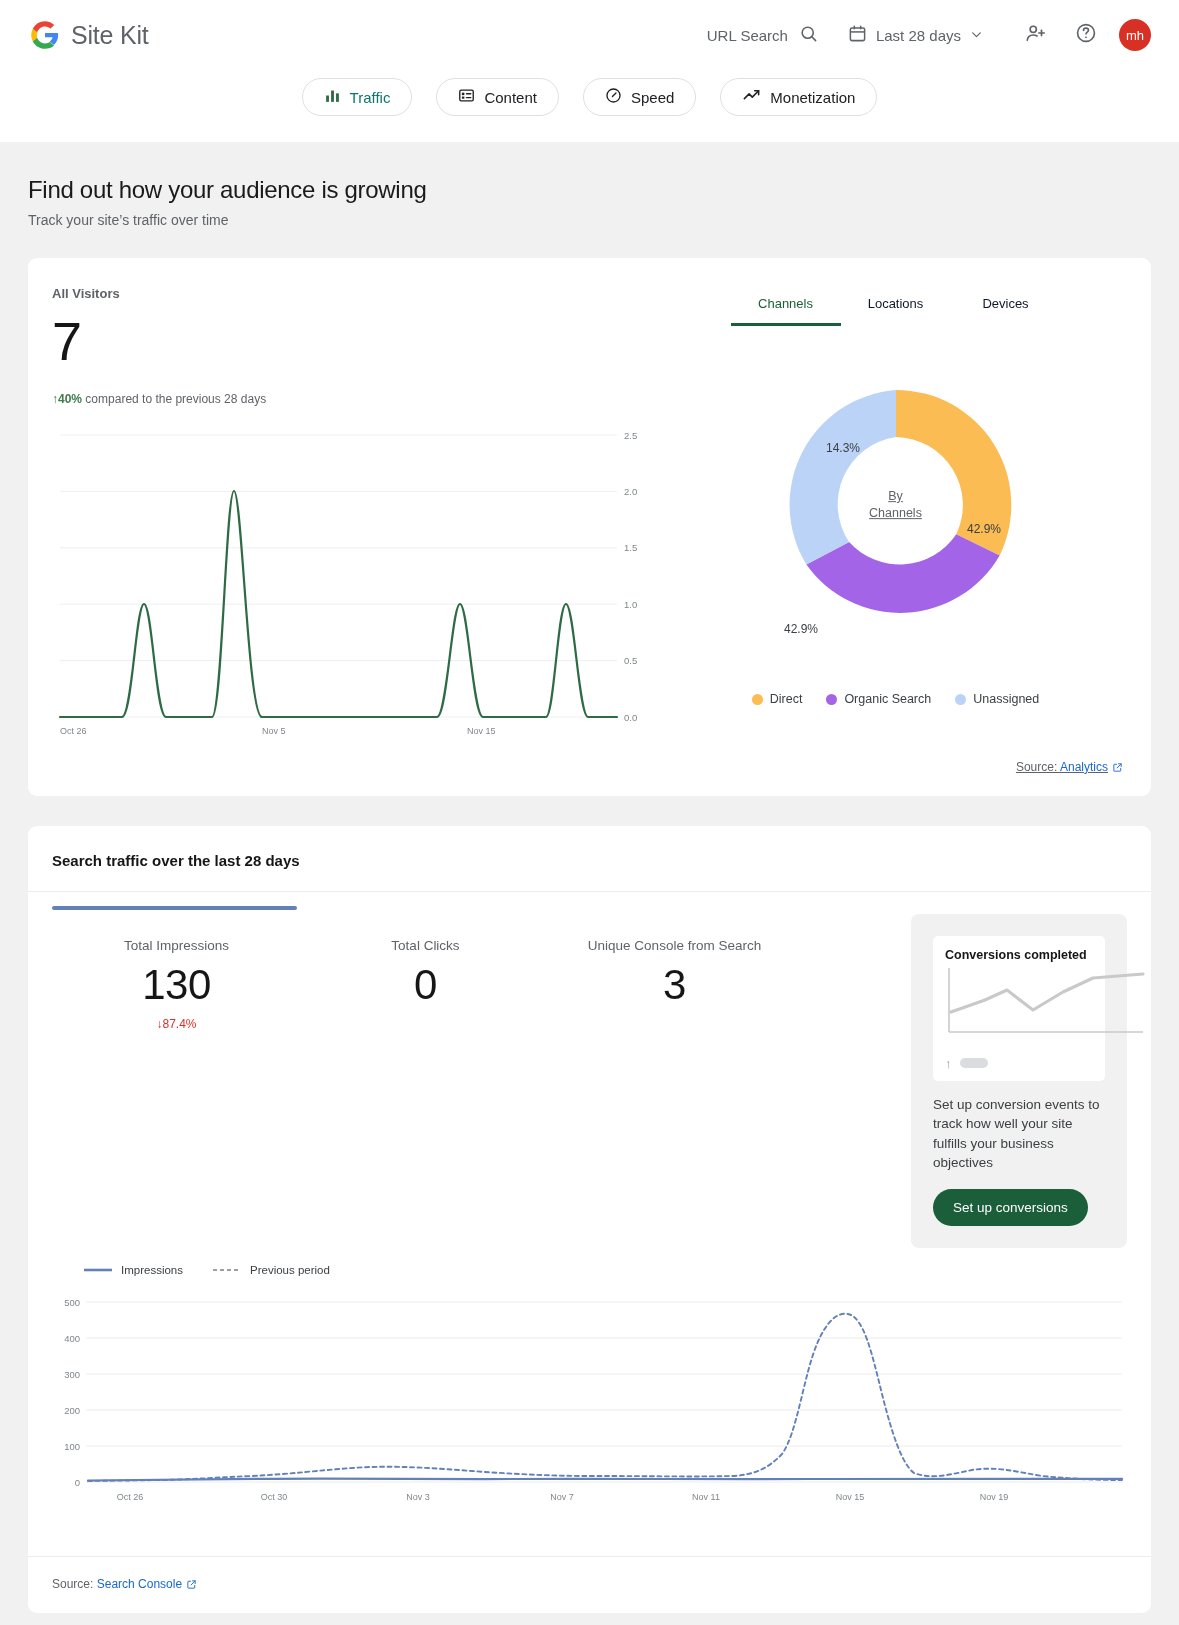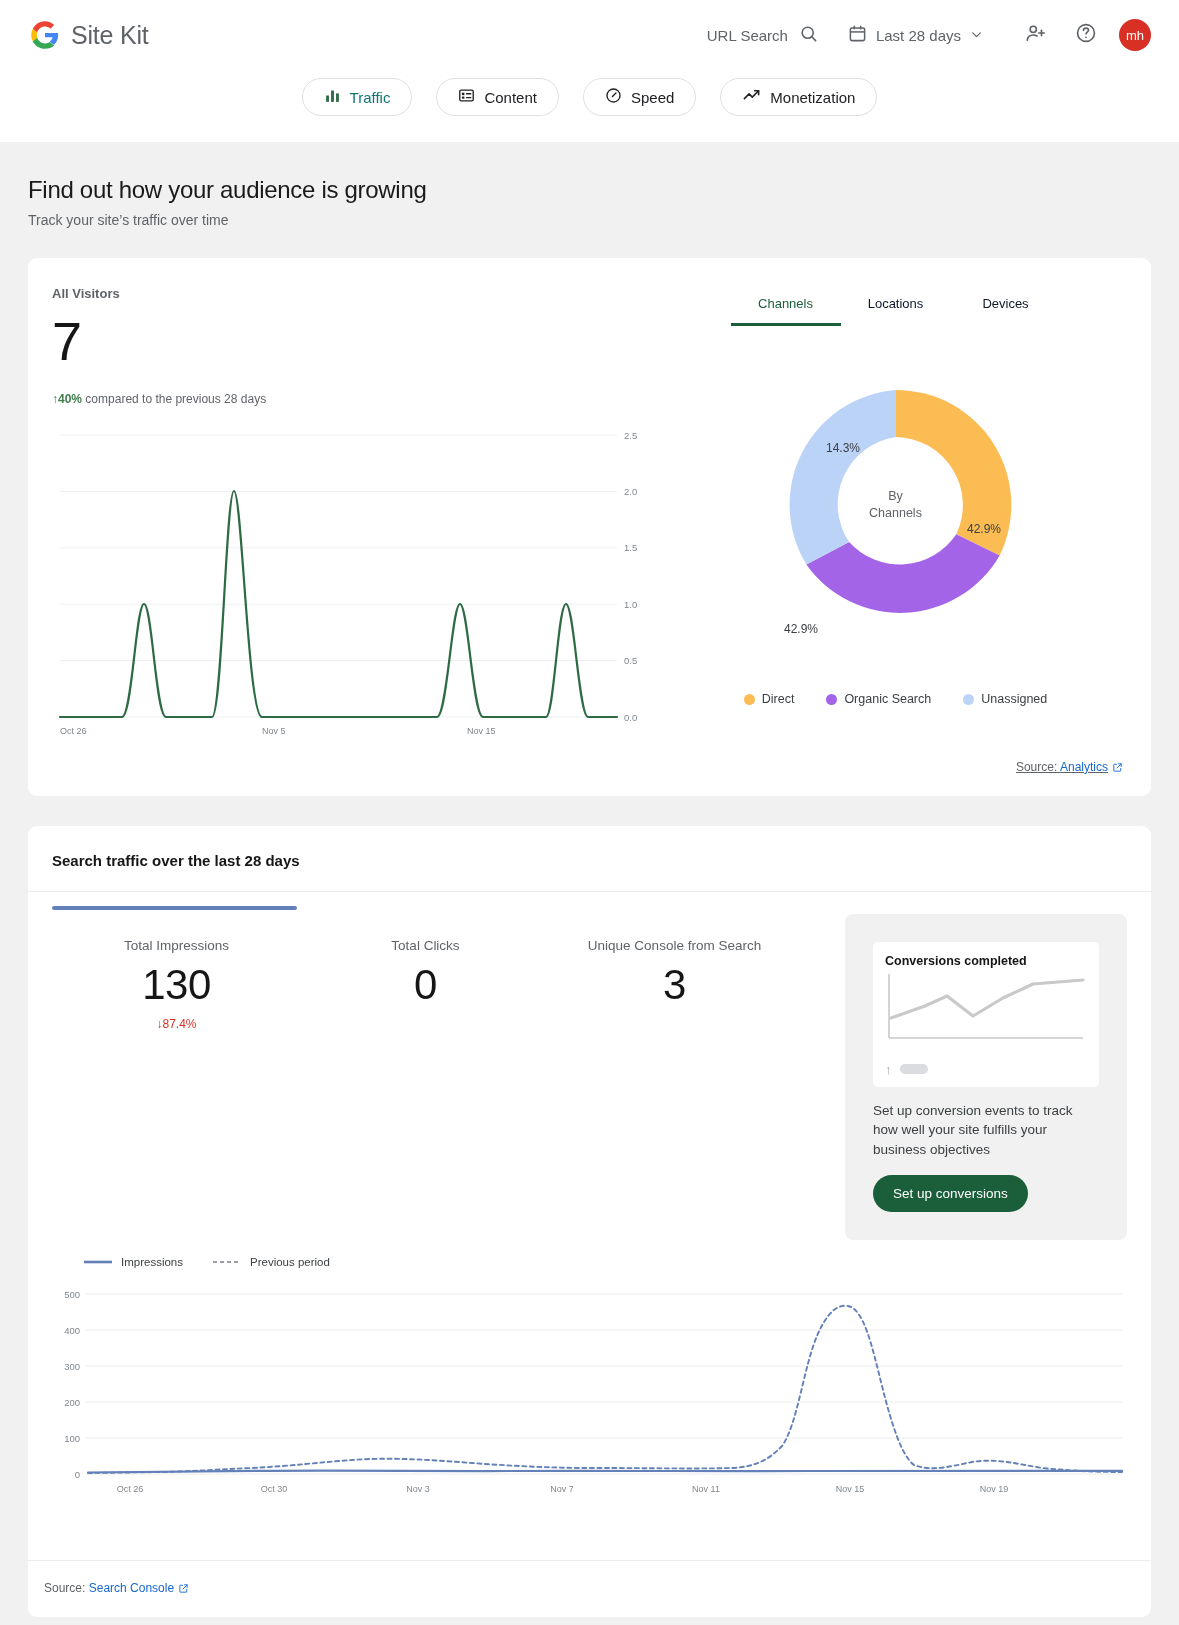--- a/index.html
+++ b/index.html
@@ -98,61 +98,62 @@
     border-bottom: 3px solid transparent;
   }
   .seg-tab.active { color: #1b5e3a; border-bottom-color: #1b5e3a; }
 
   .donut-wrap { position: relative; margin-top: 14px; display: flex; justify-content: center; }
   .donut-center {
     position: absolute; top: 50%; left: 50%;
     transform: translate(-50%,-50%); text-align: center;
     font-size: 12.5px; color: #5f6368; line-height: 1.35;
     pointer-events: none;
+    text-decoration: underline;
   }
   .donut-legend {
-    display: flex; justify-content: center; gap: 32px;
+    display: flex; justify-content: center; gap: 24px;
     margin-top: 22px; font-size: 12.5px; color: #3c4043;
   }
   .legend-item { display: flex; align-items: center; gap: 7px; cursor: pointer; }
   .legend-dot { width: 11px; height: 11px; border-radius: 50%; display: block; }
 
   .source-row { text-align: right; padding: 18px 28px 20px 0; font-size: 12px; color: #5f6368; text-decoration: underline; }
   .source-row a { color: #1967d2; text-decoration: none; cursor: pointer; }
   .ext-icon { display: inline-block; vertical-align: -2px; margin-left: 4px; }
 
   
   .search-head { padding: 26px 24px 22px 24px; font-size: 15px; font-weight: bold; color: #161616; border-bottom: 1px solid #ececec; }
   .search-body { padding: 22px 24px 0 24px; display: flex; gap: 0; }
   .metrics { flex: 1; display: flex; padding-top: 0; }
   .metric { width: 249px; text-align: center; position: relative; }
   .metric .bar { position: absolute; top: -8px; left: 0; width: 245px; height: 4px; border-radius: 2px; background: transparent; }
   .metric.sel .bar { background: #6380b8; }
   .metric-label { font-size: 13.5px; color: #5f6368; margin-top: 24px; }
   .metric-value { font-size: 42px; color: #161616; line-height: 1.15; margin-top: 8px; letter-spacing: -0.5px; }
   .metric-change { font-size: 12px; margin-top: 8px; color: #d93025; }
 
-  .conv-panel { width: 282px; background: #f1f1f1; border-radius: 8px; padding: 28px; }
+  .conv-panel { width: 216px; background: #f1f1f1; border-radius: 8px; padding: 22px; }
   .conv-card { background: #fff; border-radius: 5px; padding: 12px 12px 10px 12px; }
   .conv-title { font-size: 12.5px; font-weight: bold; color: #161616; }
   .conv-foot { display: flex; align-items: center; gap: 8px; margin-top: 8px; }
   .conv-pillbar { width: 28px; height: 10px; border-radius: 5px; background: #dadce0; display: block; }
   .conv-text { font-size: 13.5px; color: #3c4043; line-height: 1.45; margin-top: 14px; }
   .conv-btn {
     display: inline-block; margin-top: 16px; background: #1b5e3a;
     color: #fff; border: none; border-radius: 20px;
     padding: 11px 20px; font-size: 13.5px; cursor: pointer;
     font-family: "Liberation Sans", sans-serif;
   }
 
   .sc-chart { padding: 16px 24px 0 24px; }
   .sc-legend { display: flex; gap: 30px; align-items: center; font-size: 11.5px; color: #3c4043; margin-left: 32px; }
   .sc-legend-item { display: flex; align-items: center; gap: 9px; cursor: pointer; }
 
-  .search-source { border-top: 1px solid #ececec; padding: 20px 16px; font-size: 12px; color: #5f6368; margin-top: 30px; }
+  .search-source { border-top: 1px solid #ececec; padding: 20px 24px; font-size: 12px; color: #5f6368; margin-top: 18px; }
   .search-source a { color: #1967d2; text-decoration: none; cursor: pointer; }
   .bottom-pad { height: 28px; }
 </style>
 </head>
 <body>
 
 <div class="header">
   <div class="header-top">
 
     <div class="brand">

